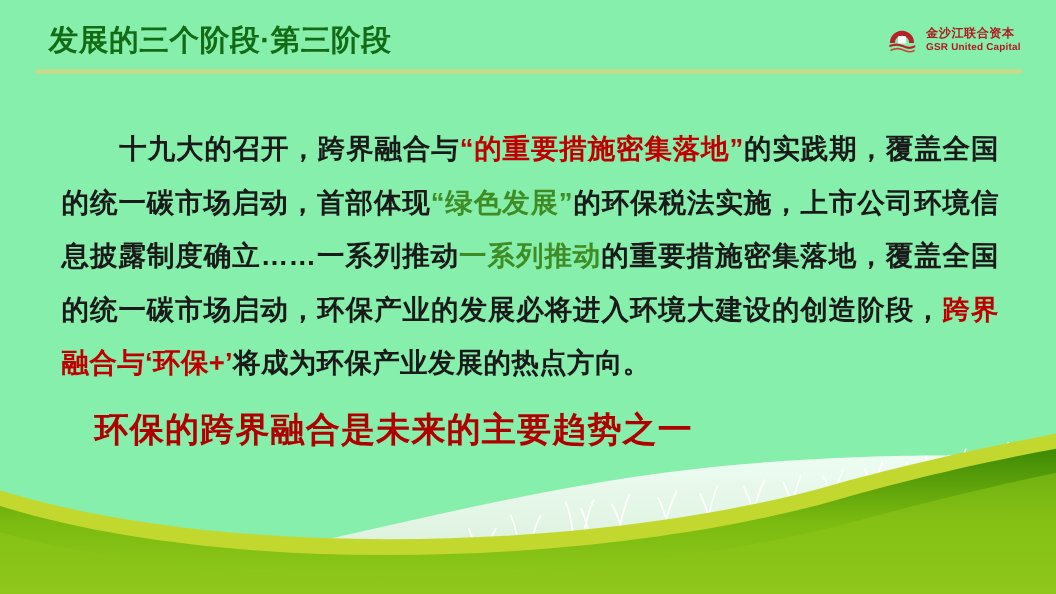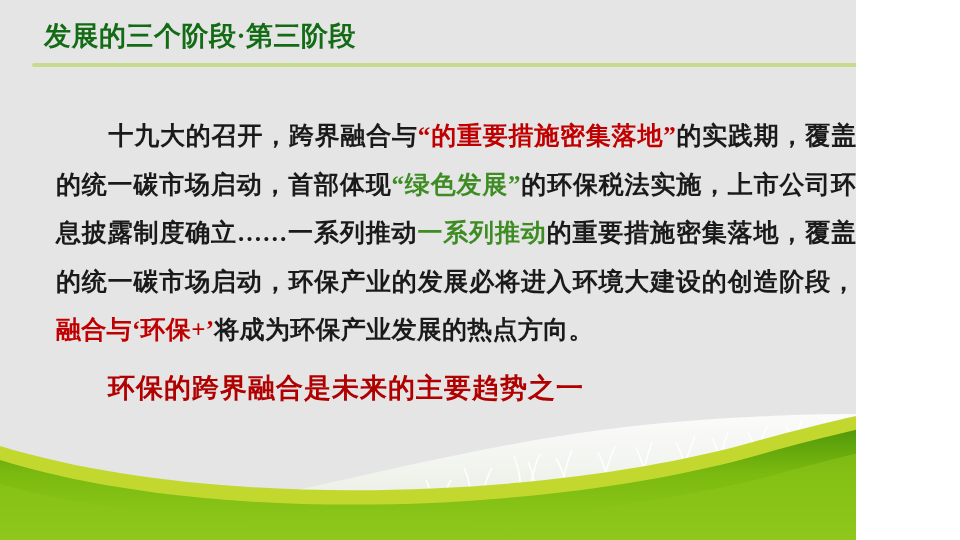--- a/index.html
+++ b/index.html
@@ -2,25 +2,25 @@
 <html><head>
 <meta charset="utf-8">
 <style>
   html, body {
     margin: 0;
     padding: 0;
     background: #ffffff;
   }
   .slide {
     position: relative;
-    width: 856px;
+    width: 960px;
     height: 540px;
-    background: #e5e5e5;
+    background: #86efac;
     overflow: hidden;
-    font-family: Liberation Serif, serif;
+    font-family: Liberation Sans, sans-serif;
   }
 
   
   .slide-title {
     position: absolute;
     left: 44px;
     top: 18px;
     font-size: 27px;
     font-weight: bold;
     color: #146b16;
@@ -84,23 +84,23 @@
     text-align: justify;
     text-justify: inter-ideograph;
     letter-spacing: 0.3px;
   }
   .body-text .indent { display: inline-block; width: 52px; }
   .em-red   { color: #c00000; }
   .em-green { color: #3e8c23; }
 
   .conclusion {
     position: absolute;
-    left: 108px;
+    left: 86px;
     top: 370px;
-    font-size: 27px;
+    font-size: 31px;
     font-weight: bold;
     color: #b00000;
     letter-spacing: 1px;
     white-space: nowrap;
   }
 
   
   .bottom-decor {
     position: absolute;
     left: 0;
@@ -110,20 +110,32 @@
   }
 </style>
 </head>
 <body>
 
 <div class="slide">
 
   <div class="slide-title">发展的三个阶段·第三阶段</div>
   <div class="title-divider"></div>
 
+  <div class="logo">
+    <svg class="logo-mark" viewBox="0 0 60 60">
+      <path d="M8 34 A22 22 0 0 1 52 34 L43 34 A13 13 0 0 0 17 34 Z" fill="#b8202a"></path>
+      <rect x="23" y="22" width="14" height="13" fill="#ffffff"></rect>
+      <path d="M7 38 Q20 32 32 38 Q44 44 54 38 L54 42 Q44 48 32 42 Q20 36 7 42 Z" fill="#b8202a"></path>
+      <path d="M9 46 Q22 40 34 46 Q45 51 53 46 L53 49 Q45 54 34 49 Q22 43 9 49 Z" fill="#c84a3a"></path>
+    </svg>
+    <div class="logo-text">
+      <span class="logo-cn">金沙江联合资本</span>
+      <span class="logo-en">GSR United Capital</span>
+    </div>
+  </div>
 
   <div class="body-text">
     <span class="indent"></span><span>十九大的召开，跨界融合与</span><span class="em-red">“的重要措施密集落地”</span><span>的实践期，覆盖全国的统一碳市场启动，首部体现</span><span class="em-green">“绿色发展”</span><span>的环保税法实施，上市公司环境信息披露制度确立……一系列推动</span><span class="em-green">一系列推动</span><span>的重要措施密集落地，覆盖全国的统一碳市场启动，环保产业的发展必将进入环境大建设的创造阶段，</span><span class="em-red">跨界融合与‘环保+’</span><span>将成为环保产业发展的热点方向。</span>
   </div>
 
   <div class="conclusion">环保的跨界融合是未来的主要趋势之一</div>
 
   <svg class="bottom-decor" viewBox="0 0 960 160" preserveAspectRatio="none">
     <defs>
       <linearGradient id="grassGrad" x1="0" y1="0" x2="0" y2="1">

